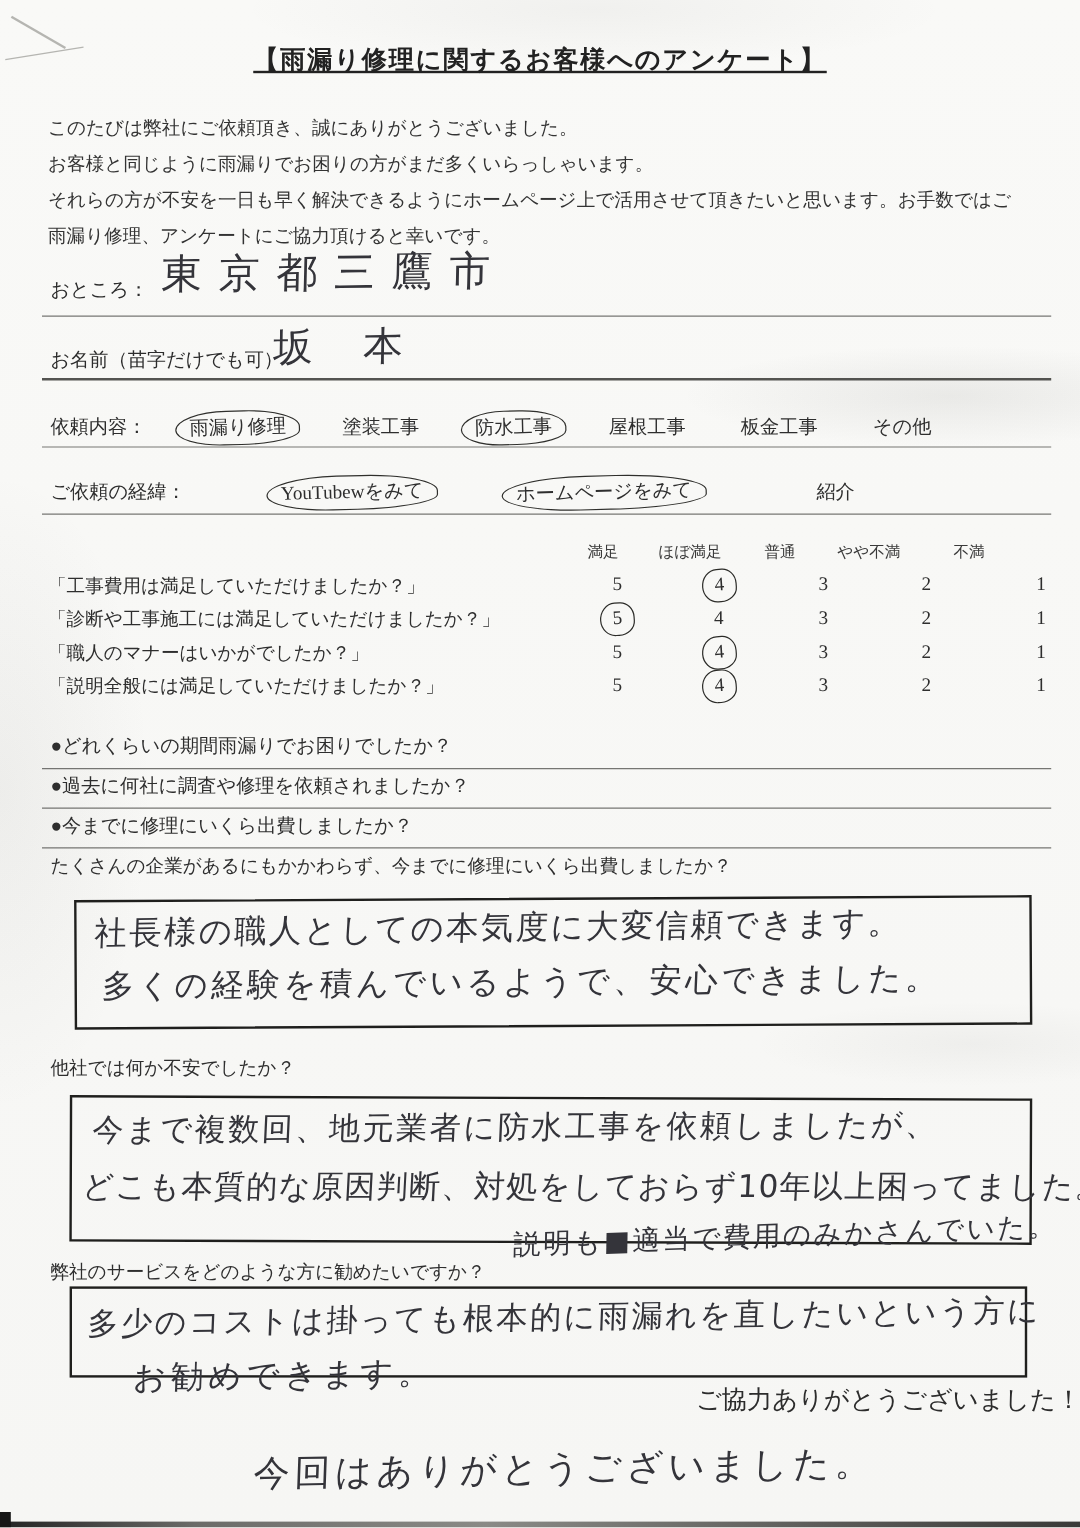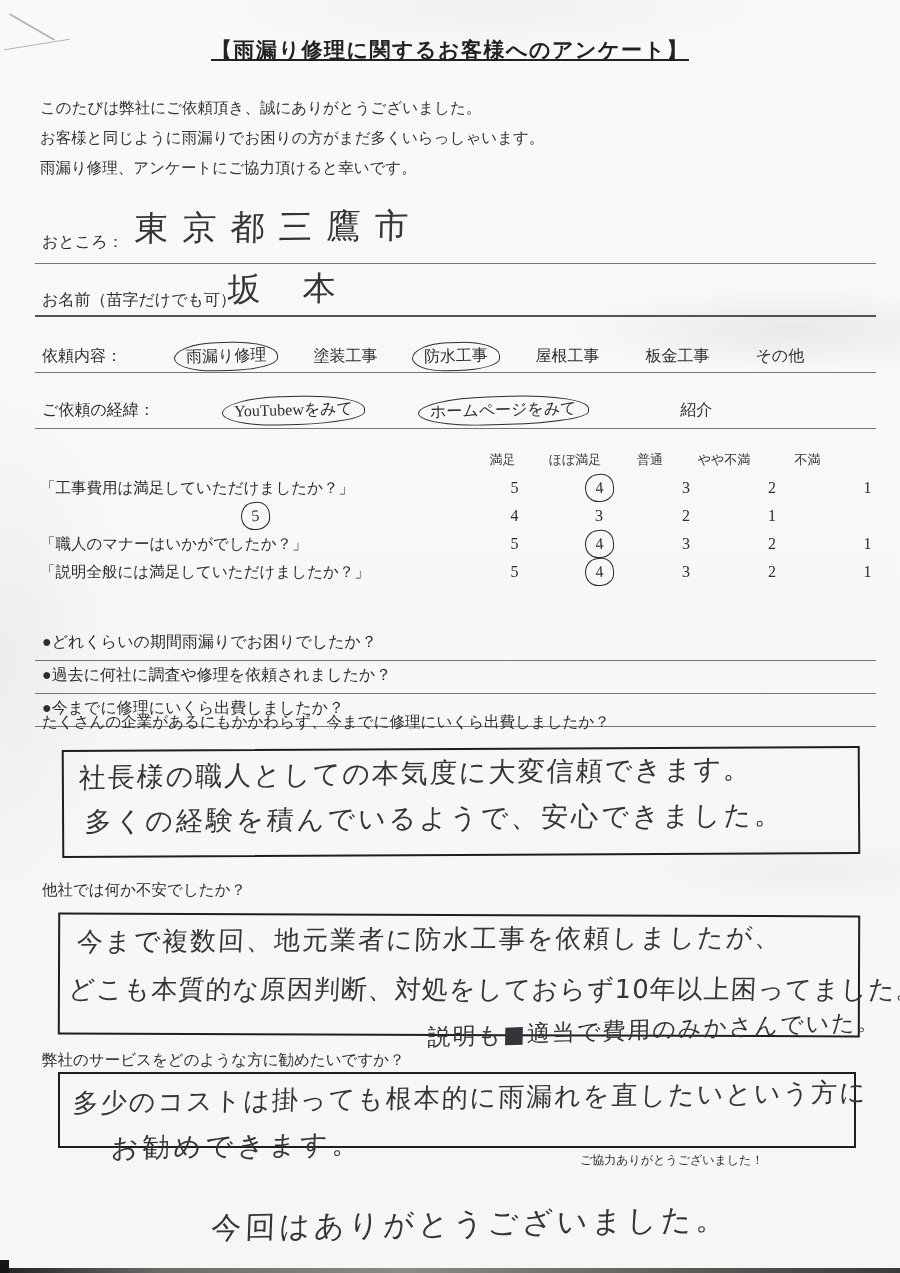--- a/index.html
+++ b/index.html
@@ -28,60 +28,61 @@
   .opt.circled{border:1.8px solid #2f2f2c;border-radius:48% 52% 55% 45% / 62% 58% 46% 55%;transform:rotate(-1.5deg);}
   .ratings{position:absolute;top:448px;left:40px;width:822px;}
   .r-row{display:grid;grid-template-columns:430px 65px 80px 70px 78px 89px;align-items:center;height:28px;gap:12px;}
   .r-head{display:grid;grid-template-columns:430px 65px 80px 70px 78px 89px;align-items:center;height:24px;
     font-size:13px;color:#3a3a3a;margin-bottom:2px;}
   .rc{text-align:center;}
   .rq{font-size:15.5px;white-space:nowrap;}
   .num{display:inline-block;min-width:27px;line-height:26px;text-align:center;font-size:16px;}
   .num.circled{border:1.7px solid #2b2b28;border-radius:50% 46% 54% 50% / 58% 52% 48% 55%;transform:rotate(-4deg);}
   .bullet-q{position:absolute;left:35px;right:24px;padding:0 0 7px 7px;font-size:16px;
-    border-bottom:1.5px solid rgba(85,85,82,.8);white-space:nowrap;margin-top:20px;}
+    border-bottom:1.5px solid rgba(85,85,82,.8);white-space:nowrap;}
   .q-label{position:absolute;left:42px;font-size:15.5px;white-space:nowrap;}
   .answer-box{position:absolute;border:2px solid #1f1f1d;overflow:visible;}
   .hand-line{white-space:nowrap;}
-  .closing{position:absolute;font-size:12px;color:#2c2c2c;white-space:nowrap;}
+  .closing{position:absolute;font-size:21px;color:#2c2c2c;white-space:nowrap;}
   .crease{position:absolute;background:#b5b5b1;}
   .scan-edge{position:absolute;left:0;right:0;bottom:0;height:5px;
     background:linear-gradient(90deg,#222 0%,#6b6b68 18%,#8a8a86 45%,#5d5d5a 75%,#3a3a38 100%);}
   .scan-notch{position:absolute;left:0;bottom:0;width:9px;height:13px;background:#161616;}
 </style>
 </head>
 <body>
 
 <div class="page">
 
   <div class="crease" style="top:26px;left:6px;width:52px;height:2px;transform:rotate(30deg);"></div>
   <div class="crease" style="top:44px;left:4px;width:66px;height:1px;transform:rotate(-9deg);"></div>
 
   <h1 class="title">【雨漏り修理に関するお客様へのアンケート】</h1>
 
   <div class="intro">
     <div>このたびは弊社にご依頼頂き、誠にありがとうございました。</div>
     <div>お客様と同じように雨漏りでお困りの方がまだ多くいらっしゃいます。</div>
+    <div>それらの方が不安を一日も早く解決できるようにホームページ上で活用させて頂きたいと思います。お手数ではご</div>
     <div>雨漏り修理、アンケートにご協力頂けると幸いです。</div>
   </div>
 
   <div class="abs" style="top:232px;left:42px;">
     <span class="flabel">おところ：</span>
   </div>
   <div class="abs hand hand-val" style="top:206px;left:135px;">東京都三鷹市</div>
   <div class="rule" style="top:263px;"></div>
 
   <div class="abs" style="top:290px;left:42px;">
     <span class="flabel">お名前（苗字だけでも可）</span>
   </div>
   <div class="abs hand" style="top:268px;left:228px;font-size:33px;letter-spacing:42px;transform:rotate(-1deg) skewX(-2deg);white-space:nowrap;">坂本</div>
   <div class="rule dark" style="top:315px;"></div>
 
   <div class="row-flex" style="top:342px;left:42px;gap:24px;">
-    <span class="flabel" style="margin-right:28px;">依頼内容：</span>
+    <span class="flabel" style="margin-right:0;">依頼内容：</span>
     <span class="opt circled">雨漏り修理</span>
     <span class="opt">塗装工事</span>
     <span class="opt circled">防水工事</span>
     <span class="opt">屋根工事</span>
     <span class="opt">板金工事</span>
     <span class="opt">その他</span>
   </div>
   <div class="rule" style="top:372px;"></div>
 
   <div class="row-flex" style="top:396px;left:42px;gap:53px;">
@@ -105,20 +106,21 @@
     <div class="r-row">
       <div class="rq">「工事費用は満足していただけましたか？」</div>
       <div class="rc"><span class="num">5</span></div>
       <div class="rc"><span class="num circled">4</span></div>
       <div class="rc"><span class="num">3</span></div>
       <div class="rc"><span class="num">2</span></div>
       <div class="rc"><span class="num">1</span></div>
     </div>
 
     <div class="r-row">
+      <div class="rq">「診断や工事施工には満足していただけましたか？」</div>
       <div class="rc"><span class="num circled">5</span></div>
       <div class="rc"><span class="num">4</span></div>
       <div class="rc"><span class="num">3</span></div>
       <div class="rc"><span class="num">2</span></div>
       <div class="rc"><span class="num">1</span></div>
     </div>
 
     <div class="r-row">
       <div class="rq">「職人のマナーはいかがでしたか？」</div>
       <div class="rc"><span class="num">5</span></div>

